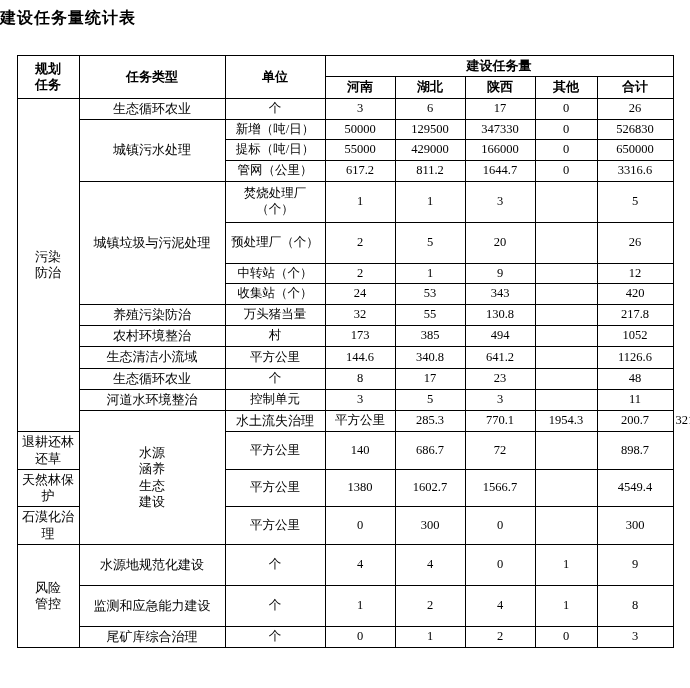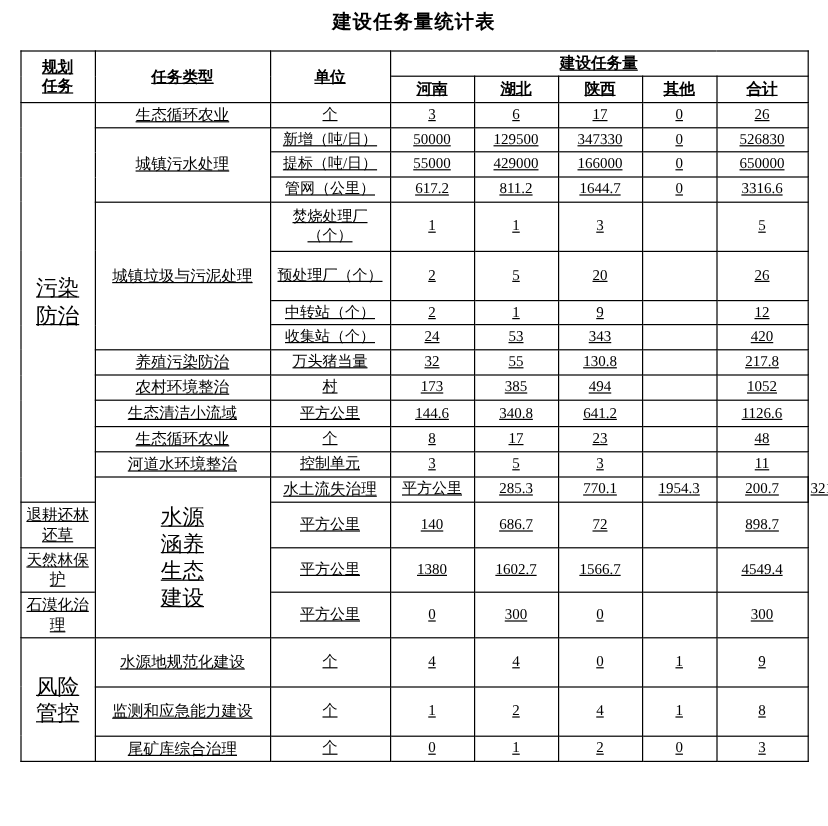--- a/index.html
+++ b/index.html
@@ -13,54 +13,53 @@
     font-family: "Liberation Serif", "DejaVu Serif", serif;
     color: #000000;
   }
   .page {
     position: relative;
     width: 690px;
     height: 688px;
     box-sizing: border-box;
   }
   .doc-title {
-    text-align: center;
+    text-align: left;
     font-size: 16px;
     font-weight: bold;
     letter-spacing: 1px;
     padding-top: 8px;
     padding-bottom: 9px;
   }
   table.stat {
     border-collapse: collapse;
     table-layout: fixed;
-    margin: 4px auto;
+    margin: 17px auto;
     width: 656px;
     font-size: 12.5px;
-    text-decoration: underline;
   }
   table.stat td, table.stat th {
     border: 1px solid #000000;
     text-align: center;
     vertical-align: middle;
     padding: 2px 2px;
     line-height: 1.25;
     font-weight: normal;
   }
   table.stat th {
     font-weight: bold;
     font-size: 13px;
   }
   .hdr-group {
     font-weight: bold;
     font-size: 13px;
   }
   .rowlabel-vert {
     font-weight: normal;
-    font-size: 18px;
+    font-size: 13px;
     line-height: 1.5;
   }
   .cat-cell {
     font-size: 13px;
   }
   .tall {
     height: 36px;
   }
   .two-line {
     line-height: 1.3;

